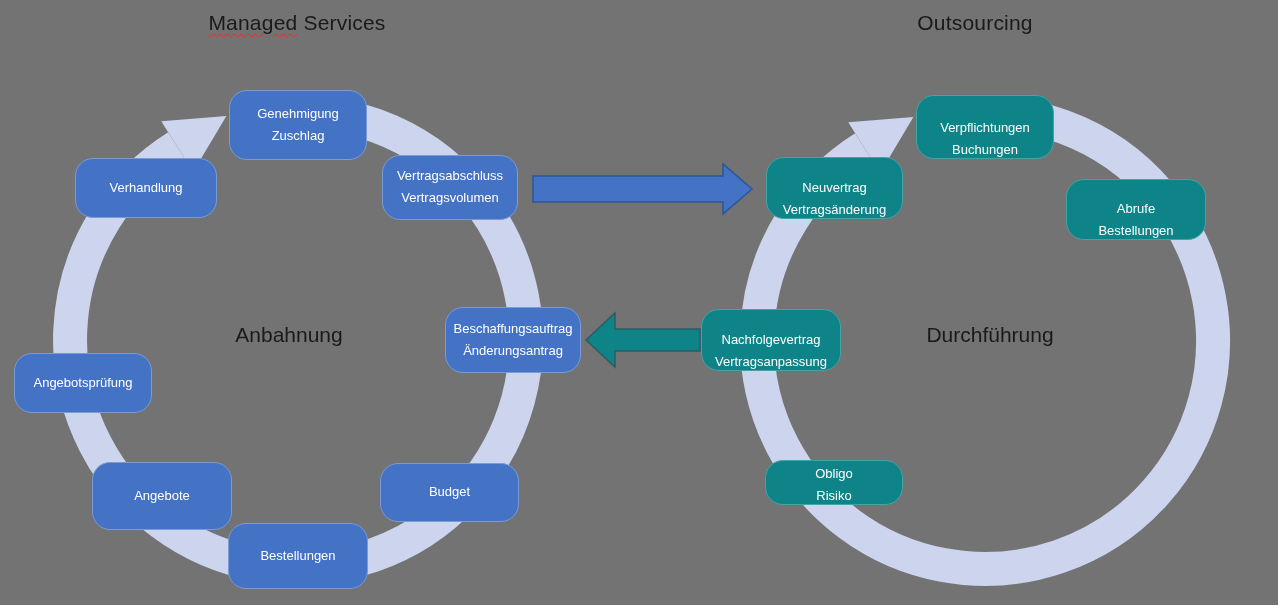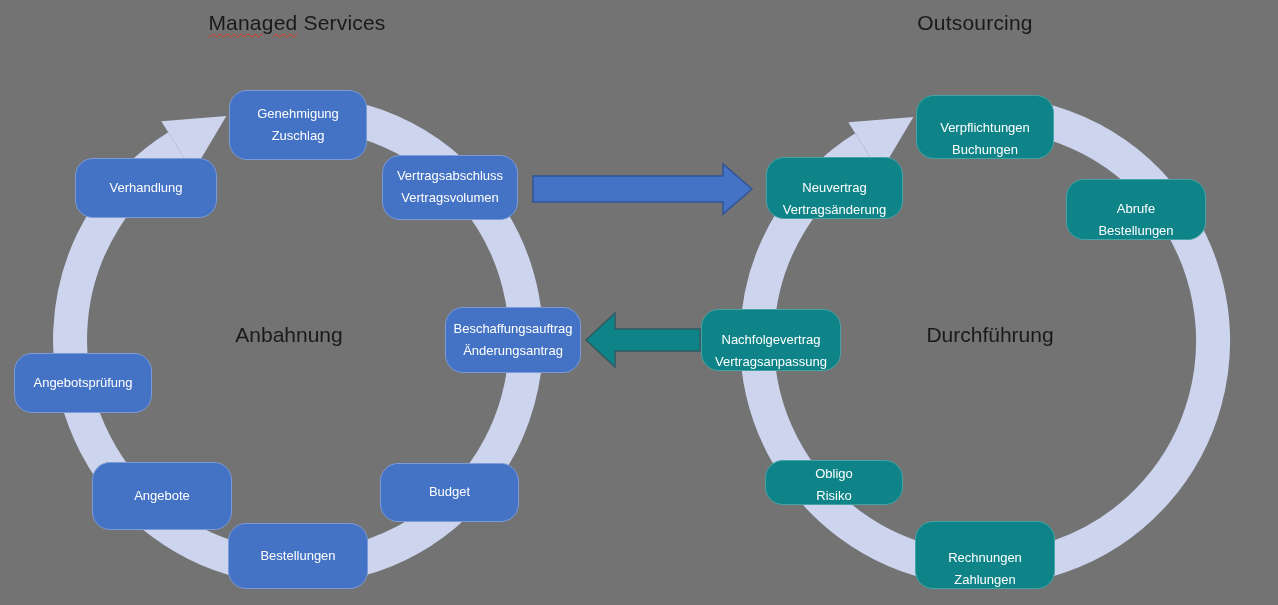--- a/index.html
+++ b/index.html
@@ -118,24 +118,20 @@
   </div>
 
   <div class="node teal n-r0">
     <span>Verpflichtungen</span>
     <span>Buchungen</span>
   </div>
   <div class="node teal n-r1">
     <span>Abrufe</span>
     <span>Bestellungen</span>
   </div>
-  <div class="node teal n-r4">
-    <span>Rechnungen</span>
-    <span>Zahlungen</span>
-  </div>
   <div class="node teal n-r5">
     <span>Obligo</span>
     <span>Risiko</span>
   </div>
   <div class="node teal n-r6">
     <span>Nachfolgevertrag</span>
     <span>Vertragsanpassung</span>
   </div>
   <div class="node teal n-r7">
     <span>Neuvertrag</span>

